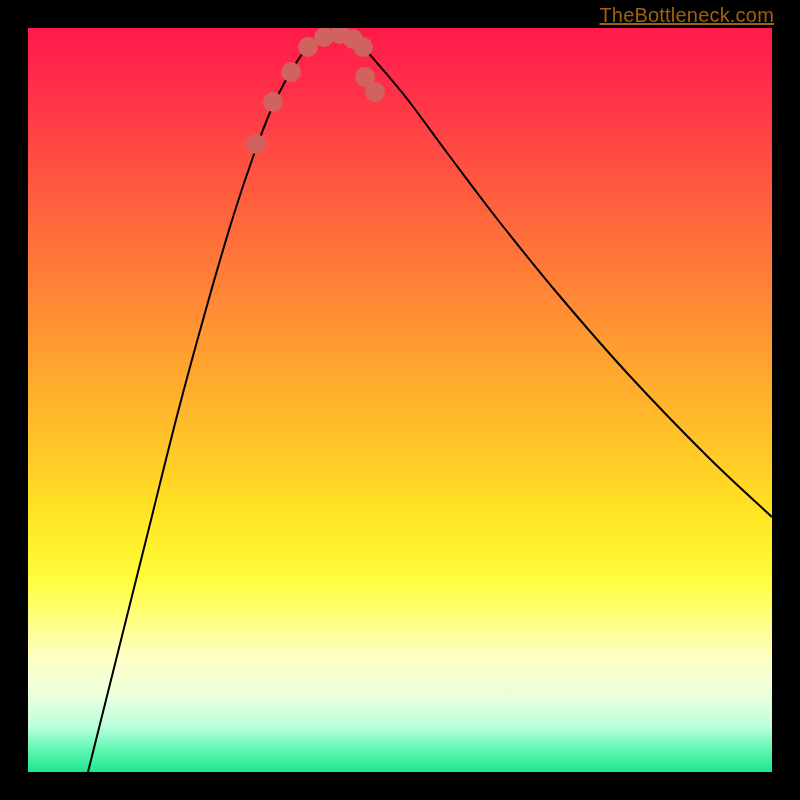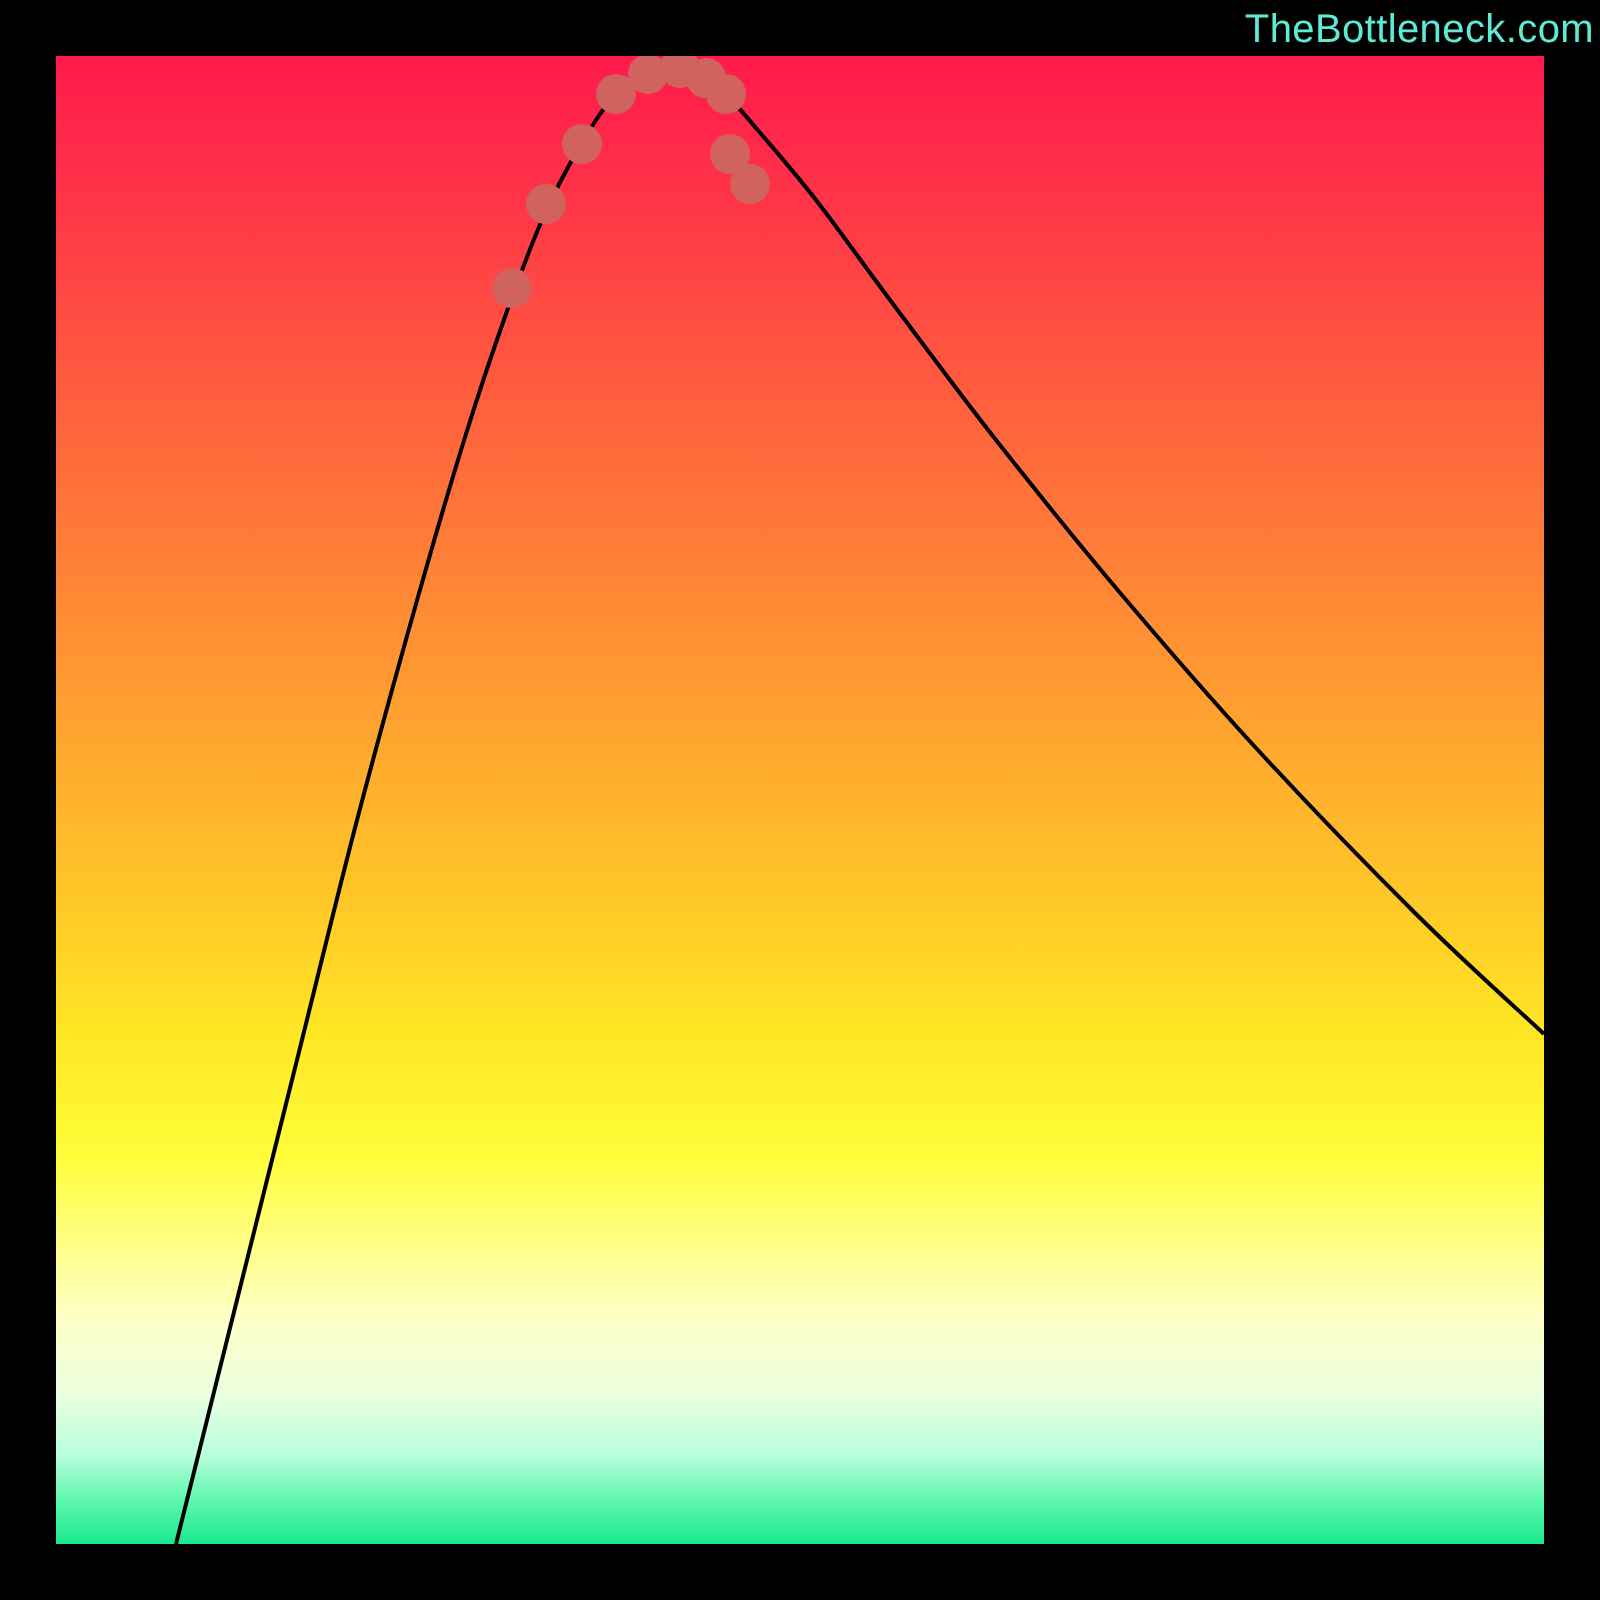--- a/index.html
+++ b/index.html
@@ -29,26 +29,27 @@
       #feff88 80%,
       #fdffc8 85%,
       #eaffde 90%,
       #b8ffdc 94%,
       #60f7b0 97%,
       #1ae88f 100%);
   }
   .watermark {
     position: absolute;
     top: 4px;
-    right: 3px;
-    color: #5eead4;
+    right: 26px;
+    color: #a16207;
     font-size: 20px;
     font-weight: 500;
     letter-spacing: 0.2px;
     user-select: none;
+    text-decoration: underline;
   }
   svg.curve {
     position: absolute;
     left: 0;
     top: 0;
     width: 744px;
     height: 744px;
   }
 </style>
 </head>

